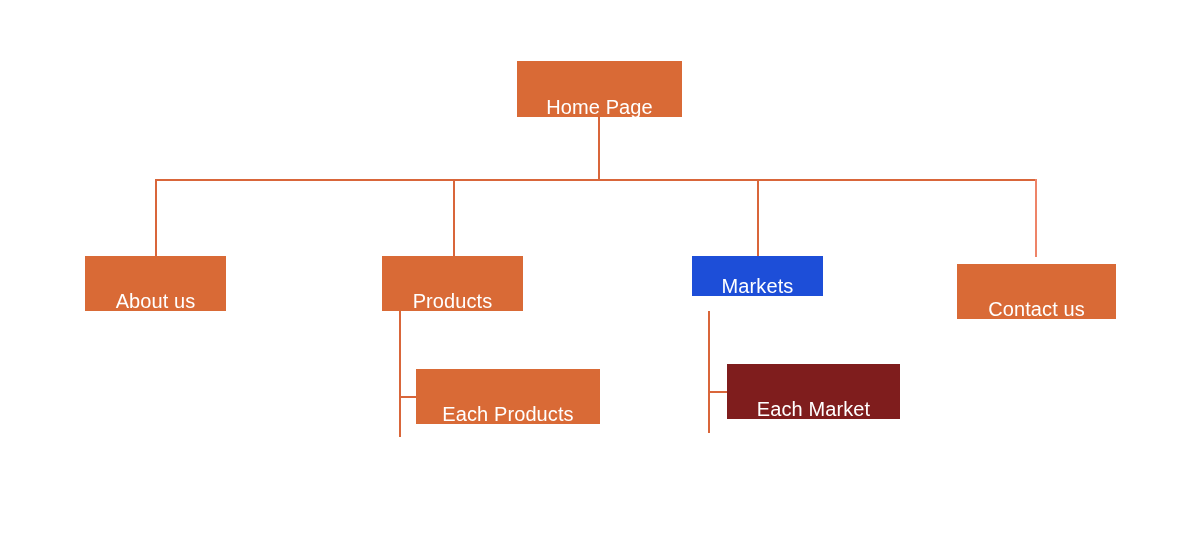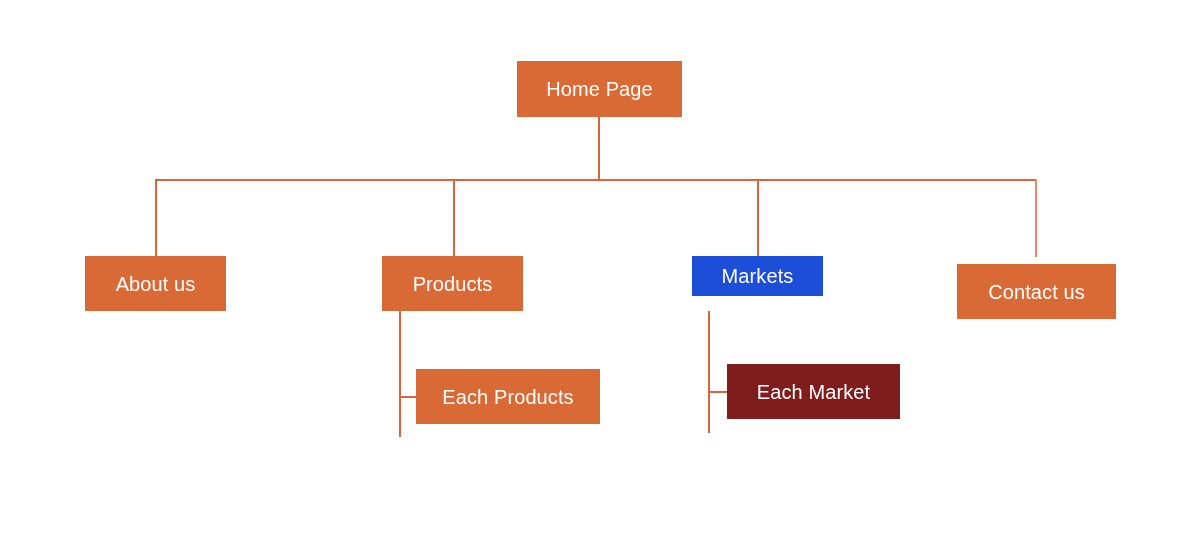--- a/index.html
+++ b/index.html
@@ -15,21 +15,21 @@
     position: relative;
     width: 1200px;
     height: 536px;
     background: #ffffff;
     overflow: hidden;
   }
   .node {
     position: absolute;
     box-sizing: border-box;
     display: flex;
-    align-items: center;
+    align-items: flex-end;
     justify-content: center;
     color: #ffffff;
     font-family: "Liberation Sans", "DejaVu Sans", sans-serif;
     font-size: 20px;
     font-weight: 400;
     letter-spacing: 0.1px;
     line-height: 1;
     white-space: nowrap;
     user-select: none;
   }

